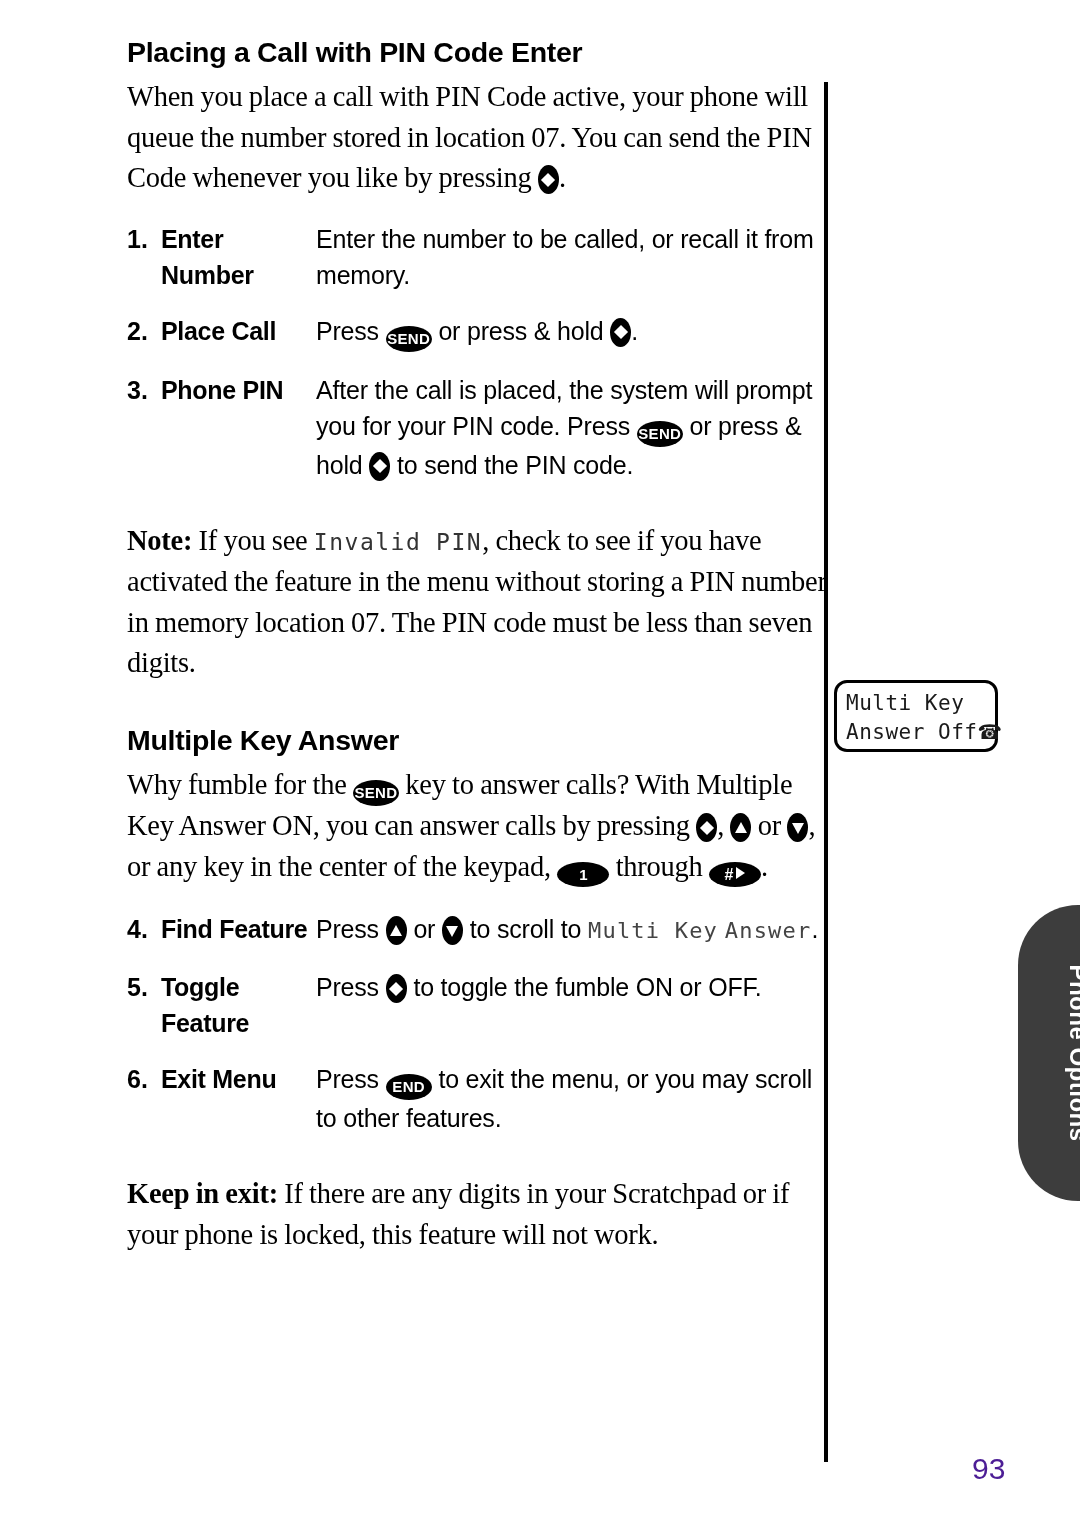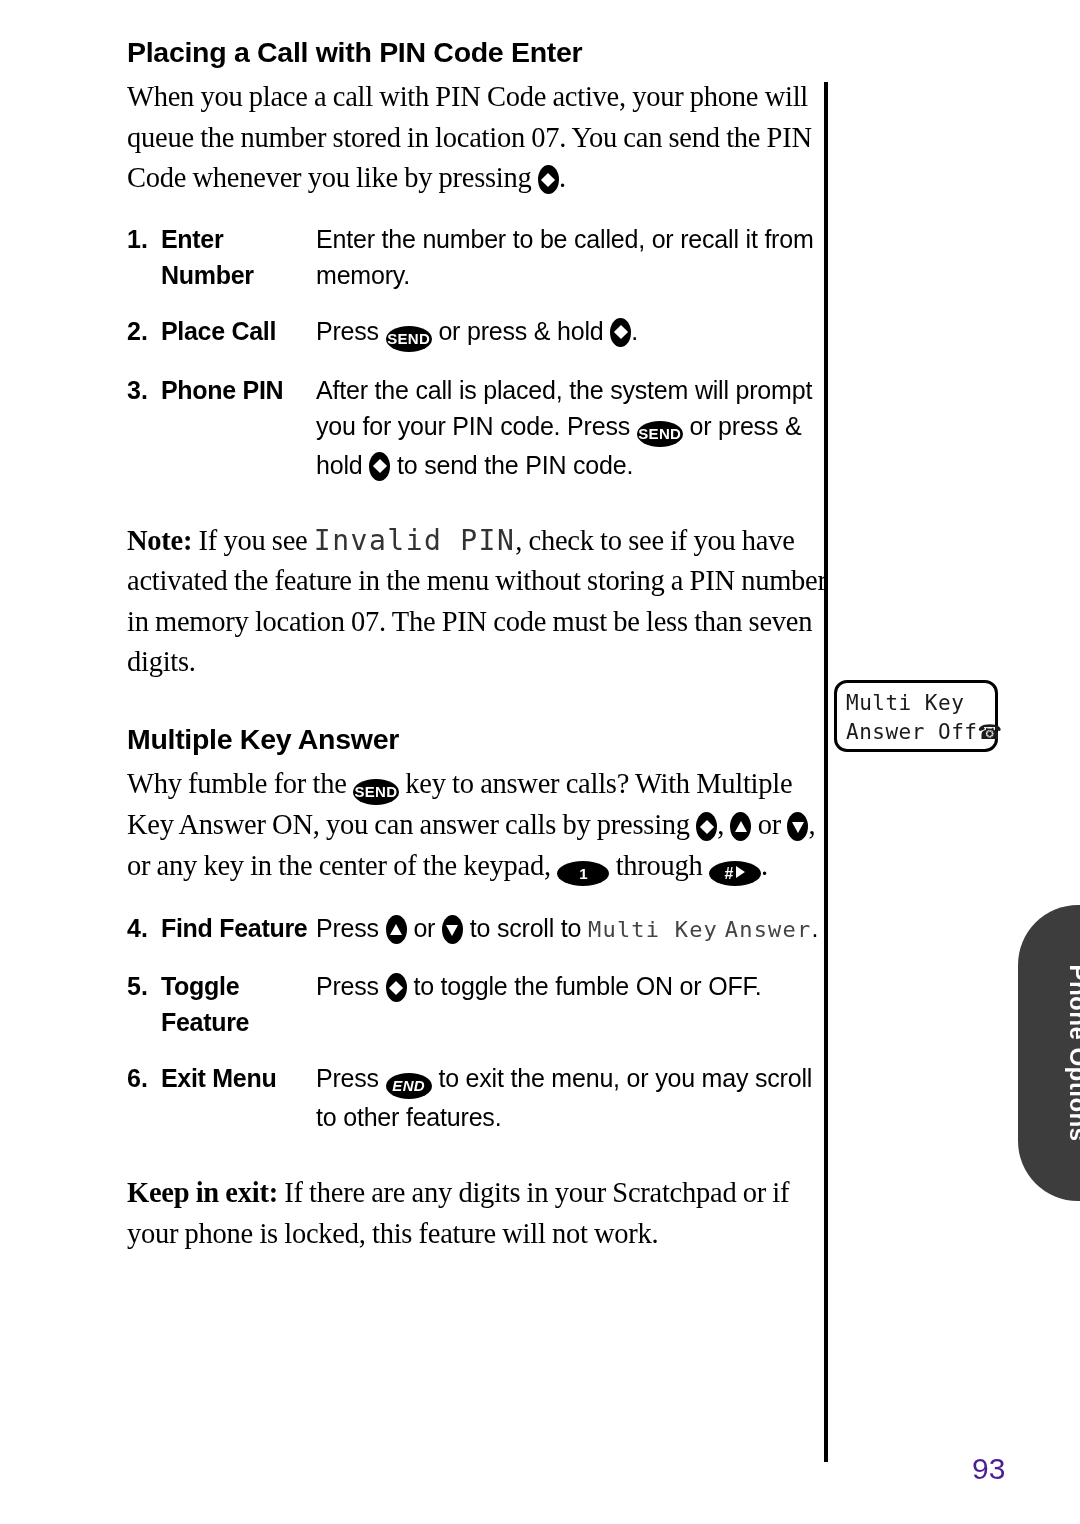--- a/index.html
+++ b/index.html
@@ -103,21 +103,21 @@
     font-weight: bold;
     text-align: center;
     display: inline-block;
   }
   .key-send {
     width: 46px; height: 26px; line-height: 26px;
     font-size: 15px; letter-spacing: 0.3px;
   }
   .key-end {
     width: 46px; height: 26px; line-height: 26px;
-    font-size: 15px; letter-spacing: 0.3px; font-style: italic;
+    font-size: 15px; letter-spacing: 0.3px;
   }
   .key-one {
     width: 52px; height: 25px; line-height: 25px;
     font-size: 15px;
   }
   .key-hash {
     width: 52px; height: 25px; line-height: 25px;
     font-size: 16px; letter-spacing: 1px;
   }
   .key-hash .tri-r {
@@ -161,21 +161,21 @@
     margin: -5px 0 0 -6px;
     width: 0; height: 0;
     border-top: 11px solid #ffffff;
     border-left: 6px solid transparent;
     border-right: 6px solid transparent;
   }
 
   
   .lcd-text {
     font-family: "DejaVu Sans Mono", monospace;
-    font-size: 28px;
+    font-size: 23px;
     letter-spacing: 1.5px;
     color: #333333;
   }
   .lcd-text-sm {
     font-family: "DejaVu Sans Mono", monospace;
     font-size: 22px;
     letter-spacing: 1.2px;
     color: #444444;
   }
 

